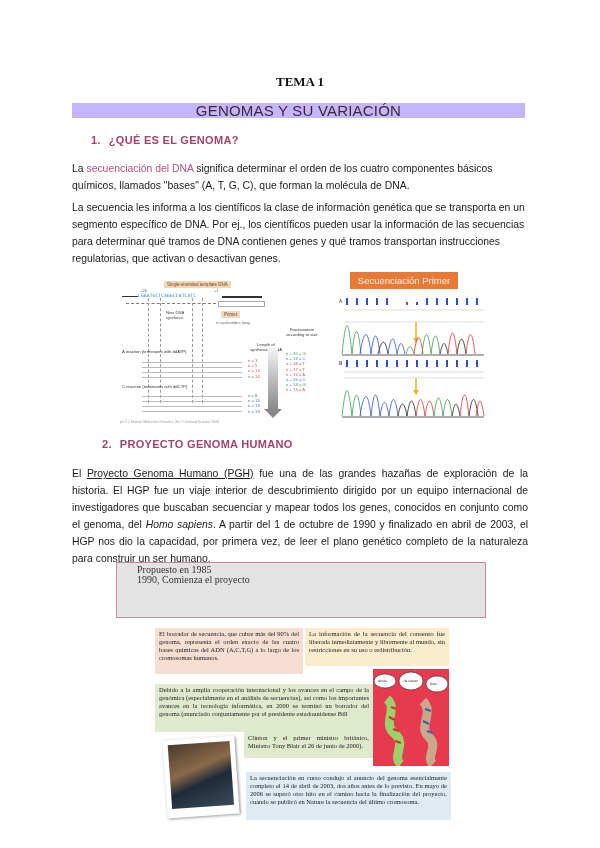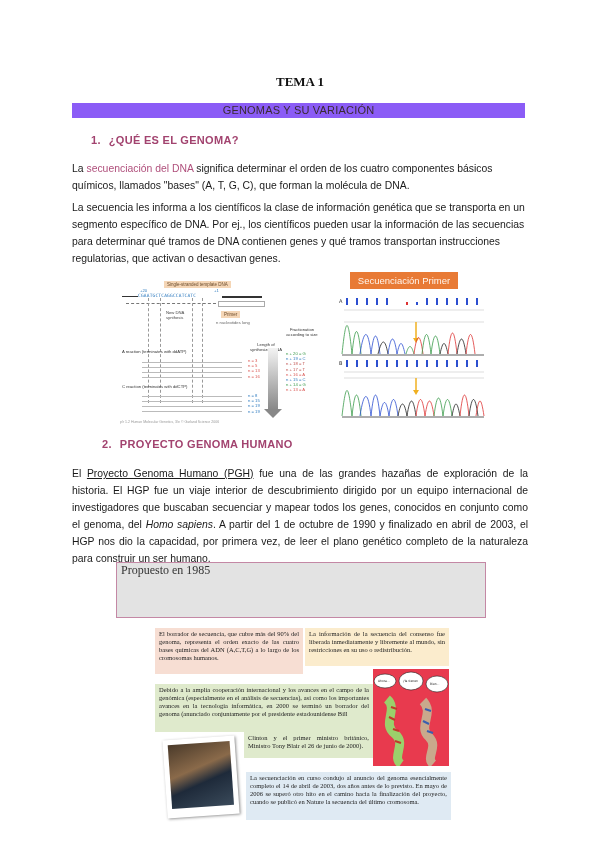--- a/index.html
+++ b/index.html
@@ -1,19 +1,19 @@
 <!DOCTYPE html>
 <html><head>
 <meta charset="utf-8">
 <style>
   html, body { margin: 0; padding: 0; background: #ffffff; }
   body { width: 600px; height: 848px; position: relative; overflow: hidden; font-family: "Liberation Sans", sans-serif; color: #111; }
   .abs { position: absolute; }
   .tema { left: 0; width: 600px; top: 74px; text-align: center; font-family: "Liberation Serif", serif; font-weight: bold; font-size: 13px; }
-  .banner { left: 72px; top: 103px; width: 453px; height: 15px; background: #8b5cf6; text-align: center; font-size: 11px; line-height: 15px; color: #3a2a32; letter-spacing: 0.2px; }
+  .banner { left: 72px; top: 103px; width: 453px; height: 15px; background: #c4b5fd; text-align: center; font-size: 15px; line-height: 15px; color: #3a2a32; letter-spacing: 0.2px; }
   .h2 { font-size: 11px; font-weight: bold; color: #a2436f; letter-spacing: 0.3px; }
   .h2 .num { margin-right: 8px; }
   .p { font-size: 10.4px; line-height: 17px; color: #1a1a1a; }
   .p.justify { text-align: justify; }
   .link-pink { color: #b0507c; }
   .u { text-decoration: underline; }
   .italic { font-style: italic; }
 
   
   .diagram-left { left: 118px; top: 280px; width: 200px; height: 148px; background: #fff; }
@@ -25,21 +25,21 @@
   .diagram-left .lbl { position:absolute; font-size:4.2px; line-height:5.2px; }
   .arrow-down { position:absolute; left: 139px; top: 93px; width: 10px; height: 52px; background: linear-gradient(#f3f3f3, #888); }
   .arrow-down:after { content:""; position:absolute; left:-4px; bottom:-8px; border-left:9px solid transparent; border-right:9px solid transparent; border-top:9px solid #888; }
 
   
   .sanger-title { left: 350px; top: 272px; width: 108px; height: 17px; background: #e87a35; color: #fff4ec; font-size: 9.5px; line-height: 17px; text-align: center; }
   .chrom { left: 338px; width: 148px; height: 60px; }
   .chrom svg { width: 100%; height: 100%; }
 
   
-  .timeline { left: 116px; top: 562px; width: 370px; height: 56px; background: #e3e3e3; border: 1.5px solid #c488a5; box-sizing: border-box; padding: 2px 4px; font-family: "Liberation Serif", serif; font-size: 12px; line-height: 10.2px; color: #333; }
+  .timeline { left: 116px; top: 562px; width: 370px; height: 56px; background: #e3e3e3; border: 1.5px solid #c488a5; box-sizing: border-box; padding: 2px 20px; font-family: "Liberation Serif", serif; font-size: 10px; line-height: 10.2px; color: #333; }
 
   .note { position:absolute; font-family: "Liberation Serif", serif; font-size: 6.5px; line-height: 8px; color:#222; text-align: justify; box-sizing:border-box; padding: 2px 4px; }
   .note-peach { left: 155px; top: 628px; width: 148px; height: 46px; background: #f7ded3; }
   .note-yellow { left: 305px; top: 628px; width: 144px; height: 38px; background: #fbeccd; }
   .note-green { left: 155px; top: 684px; width: 218px; height: 48px; background: #dfeacc; }
   .note-green2 { left: 244px; top: 732px; width: 129px; height: 26px; background: #dfeacc; }
   .note-blue { left: 246px; top: 772px; width: 205px; height: 48px; background: #dfeaf3; }
 
   .cartoon { left: 373px; top: 669px; width: 76px; height: 97px; background: #e83a4e; overflow:hidden; }
   .photo { left: 165px; top: 738px; width: 72px; height: 78px; background:#fff; box-shadow: 1px 1px 3px rgba(0,0,0,0.45); transform: rotate(-4deg); }
@@ -199,20 +199,21 @@
 <div class="abs h2" style="left:102px; top:438px;">
   <span class="num">2.</span><span>PROYECTO GENOMA HUMANO</span>
 </div>
 
 <div class="abs p justify" style="left:72px; top:465px; width:456px;">
   <span>El </span><span class="u">Proyecto Genoma Humano (PGH)</span><span> fue una de las grandes hazañas de exploración de la historia. El HGP fue un viaje interior de descubrimiento dirigido por un equipo internacional de investigadores que buscaban secuenciar y mapear todos los genes, conocidos en conjunto como el genoma, del </span><span class="italic">Homo sapiens</span><span>. A partir del 1 de octubre de 1990 y finalizado en abril de 2003, el HGP nos dio la capacidad, por primera vez, de leer el plano genético completo de la naturaleza para construir un ser humano.</span>
 </div>
 
 <div class="abs timeline">
   <div>Propuesto en 1985</div>
+  <div>1990, Comienza el proyecto</div>
 </div>
 
 <div class="note note-peach">El borrador de secuencia, que cubre más del 90% del genoma, representa el orden exacto de las cuatro bases químicas del ADN (A,C,T,G) a lo largo de los cromosomas humanos.</div>
 <div class="note note-yellow">La información de la secuencia del consenso fue liberada inmediatamente y libremente al mundo, sin restricciones en su uso o redistribución.</div>
 
 <div class="abs cartoon">
   <svg viewBox="0 0 76 97" width="76" height="97">
     <ellipse cx="12" cy="12" rx="11" ry="7" fill="#fff" stroke="#222" stroke-width="0.6"></ellipse>
     <ellipse cx="38" cy="12" rx="12" ry="9" fill="#fff" stroke="#222" stroke-width="0.6"></ellipse>
     <ellipse cx="64" cy="15" rx="11" ry="8" fill="#fff" stroke="#222" stroke-width="0.6"></ellipse>

